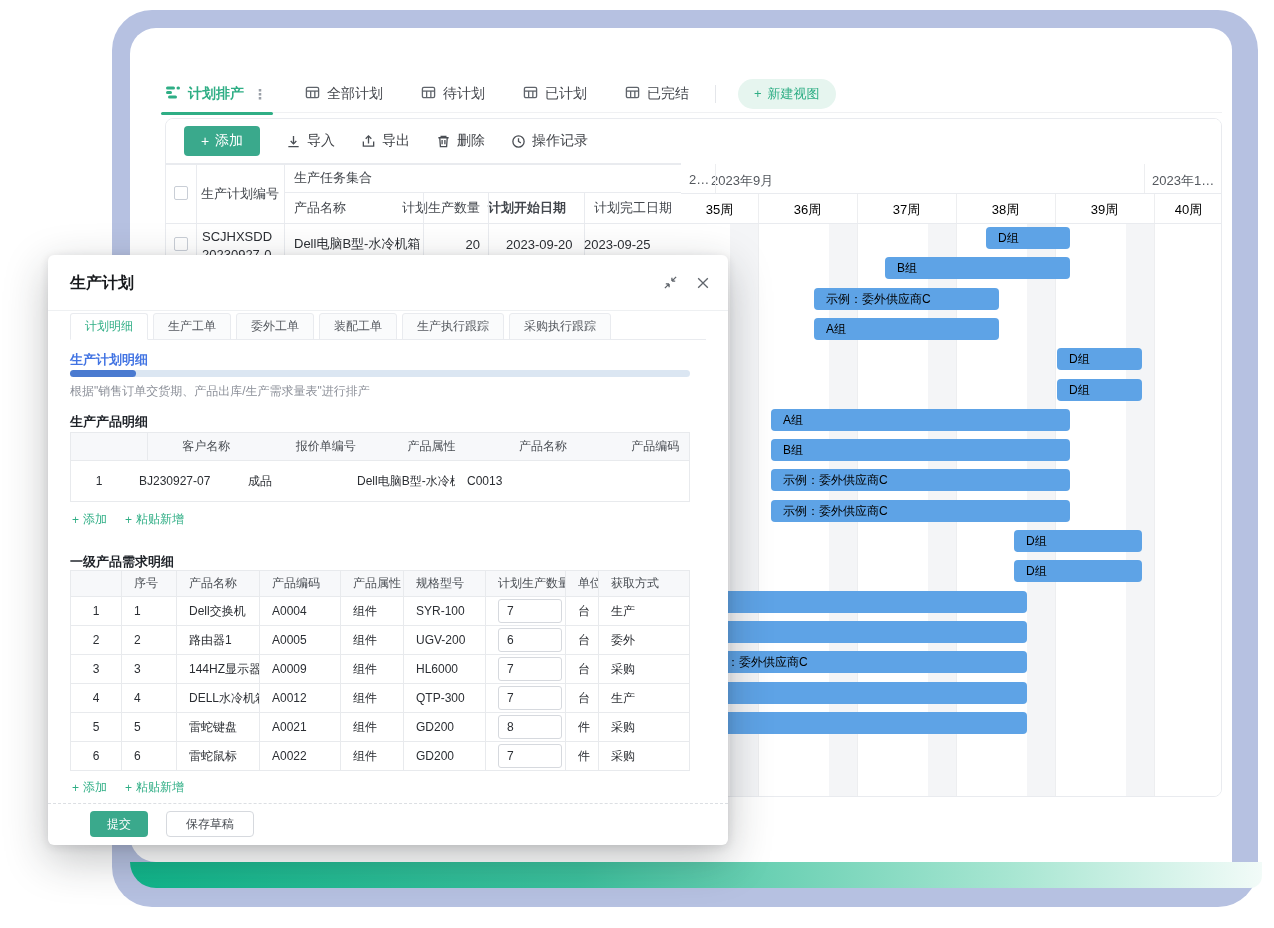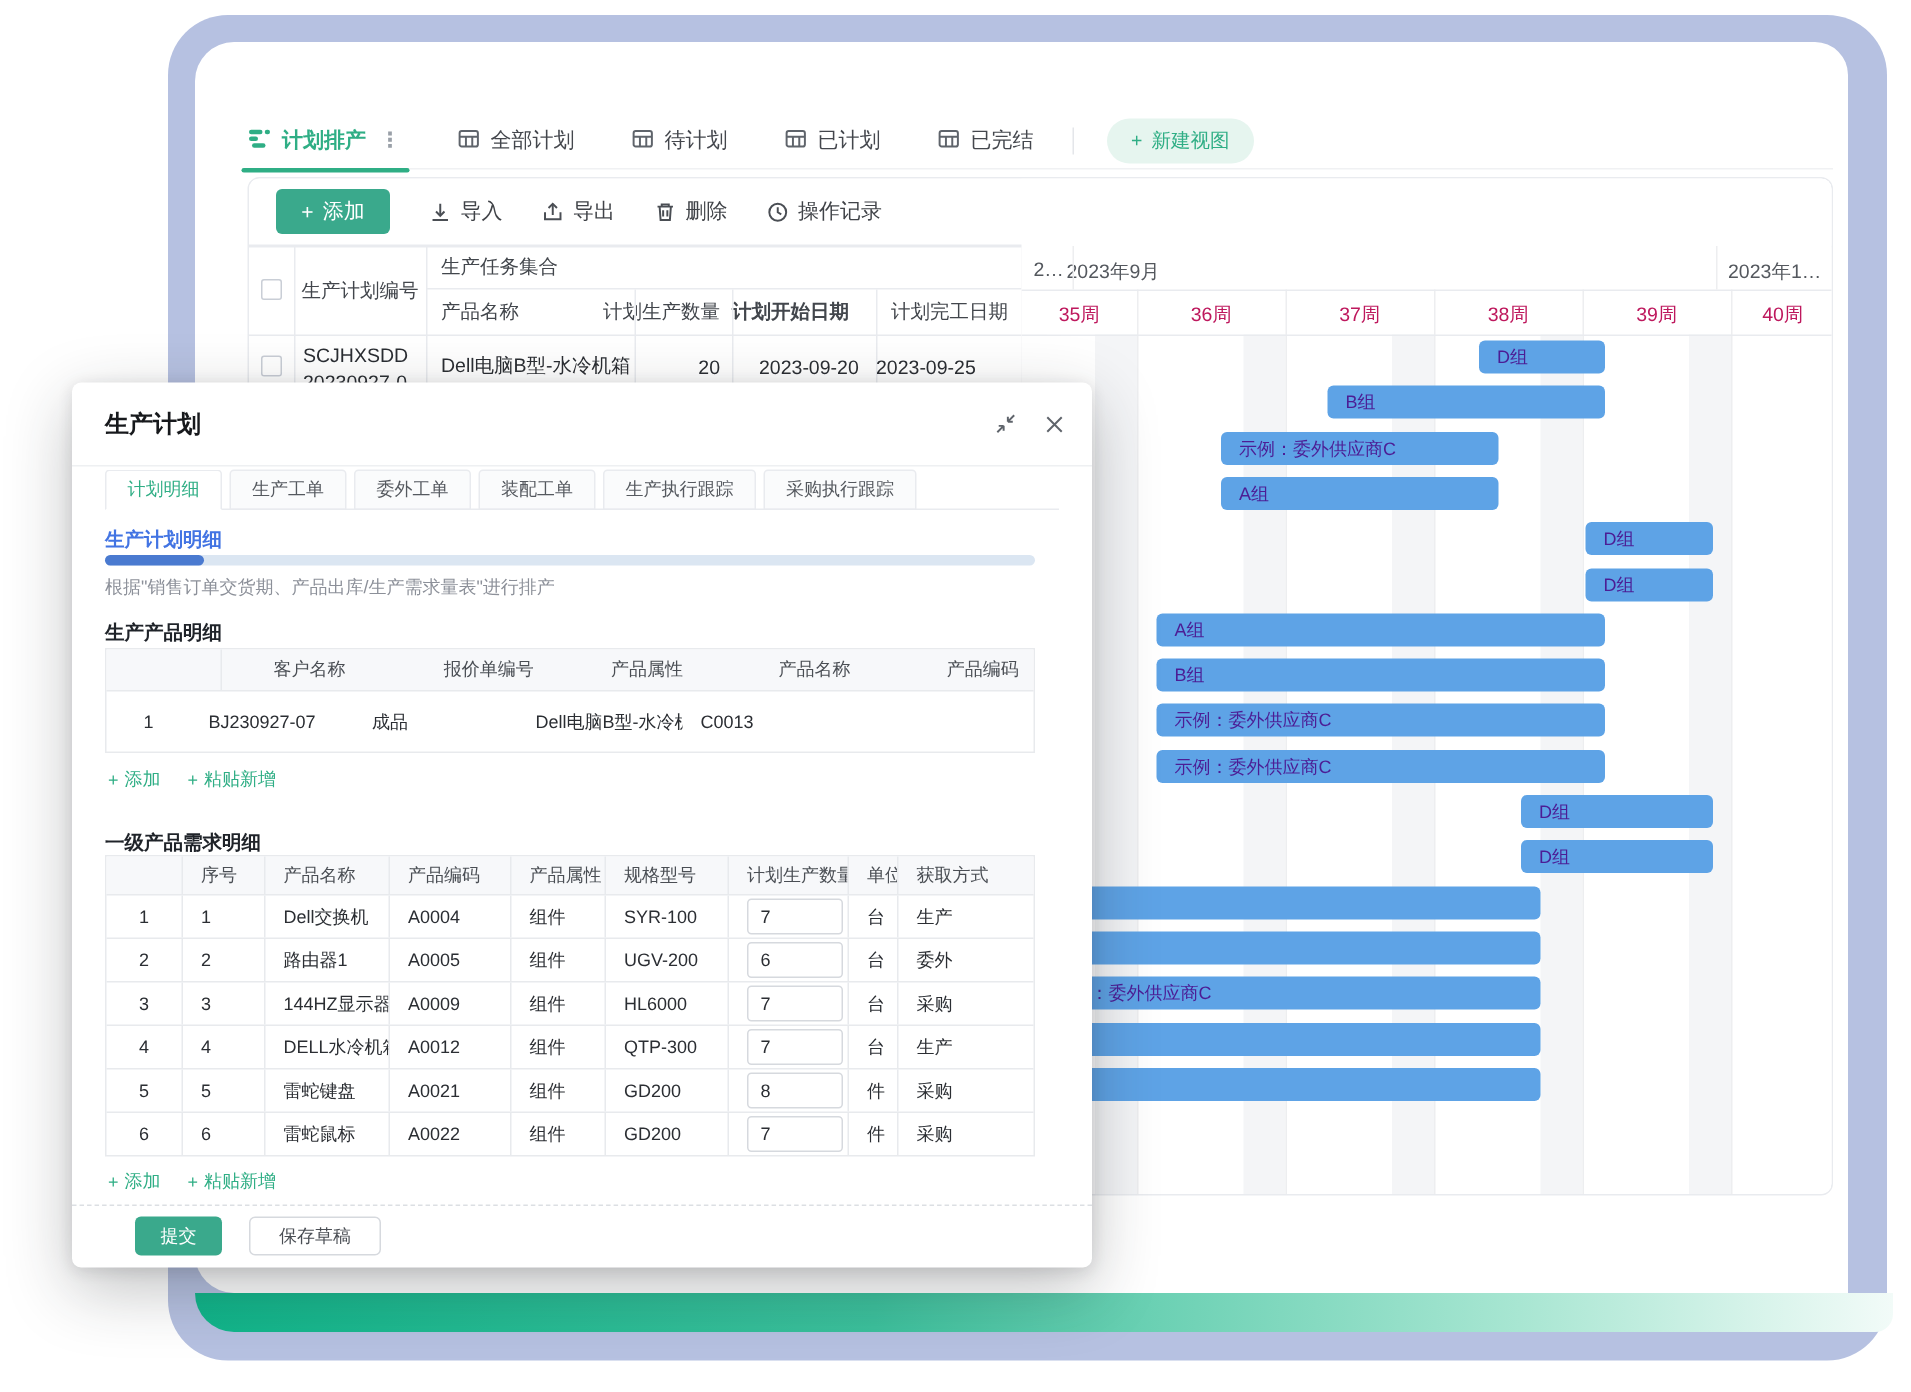--- a/index.html
+++ b/index.html
@@ -34,24 +34,24 @@
   
   .hline{background:#e9ebef;height:1px;}
   .vline{background:#e9ebef;width:1px;}
   .th{font-size:13px;color:#42464c;display:flex;align-items:center;}
   .td{font-size:13px;color:#2b2e33;display:flex;align-items:center;}
   .cbx{width:14px;height:14px;border:1px solid #c9ced6;border-radius:2px;background:#fff;}
 
   
   .gpane{position:absolute;left:515px;top:0;width:542px;height:679px;overflow:hidden;background:#fff;}
   .glabel{font-size:13px;color:#54585e;position:absolute;white-space:nowrap;}
-  .gweek{font-size:13px;color:#be185d;position:absolute;text-align:center;}
+  .gweek{font-size:13px;color:#000000;position:absolute;text-align:center;}
   .stripe{position:absolute;top:104px;height:575px;width:28px;background:#f4f5f7;}
   .gv{position:absolute;width:1px;background:#edeef0;}
-  .bar{position:absolute;height:22px;border-radius:4px;background:#5ea3e6;color:#4c1d95;font-size:12px;
+  .bar{position:absolute;height:22px;border-radius:4px;background:#5ea3e6;color:#000000;font-size:12px;
     line-height:22px;padding-left:12px;white-space:nowrap;overflow:hidden;cursor:pointer;}
 
   
   .modal{left:48px;top:255px;width:680px;height:590px;background:#fff;border-radius:6px;z-index:10;
     box-shadow:0 14px 44px rgba(31,35,41,.28), 0 2px 10px rgba(31,35,41,.12);}
   .m-title{position:absolute;left:22px;top:18px;font-size:16px;font-weight:bold;color:#17191c;}
   .m-icons{position:absolute;right:18px;top:20px;display:flex;align-items:center;gap:18px;color:#5f646b;}
   .m-divider{position:absolute;left:0;top:55px;width:100%;height:1px;background:#eef0f2;}
   .mtabs{position:absolute;left:22px;top:58px;display:flex;}
   .mtab{height:27px;display:flex;align-items:center;padding:0 14px;font-size:12px;color:#55595f;

